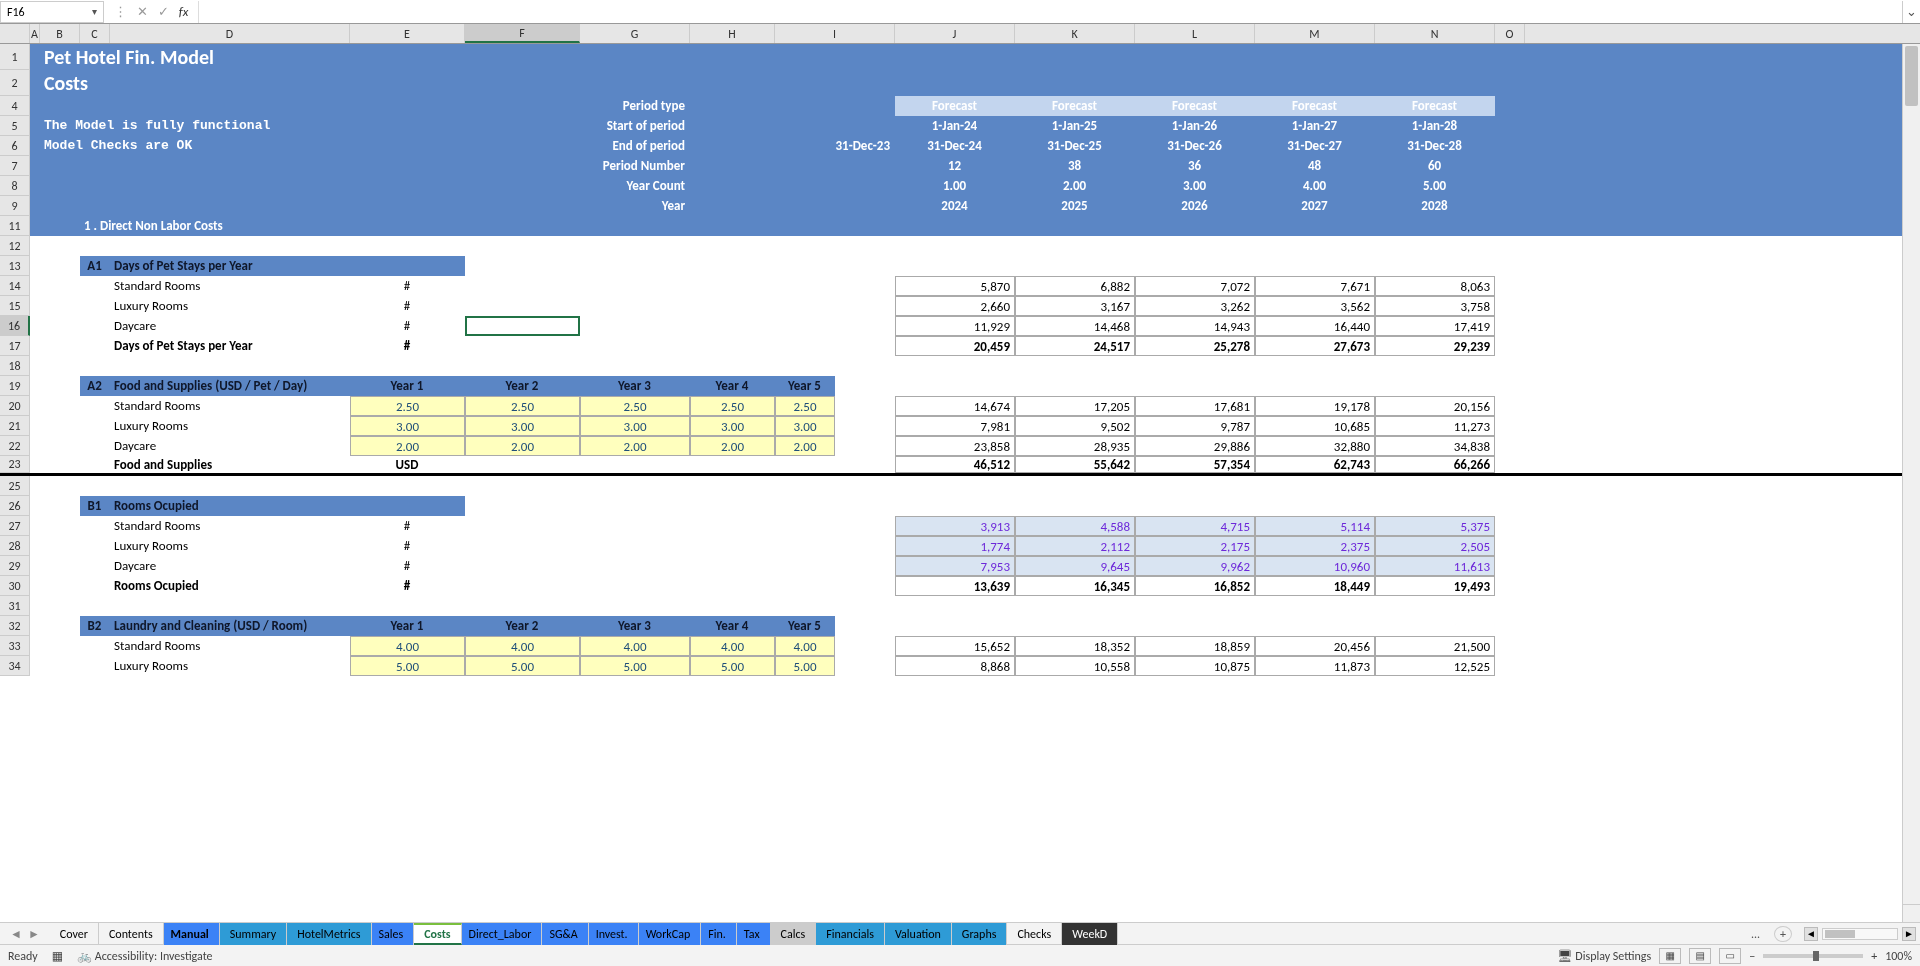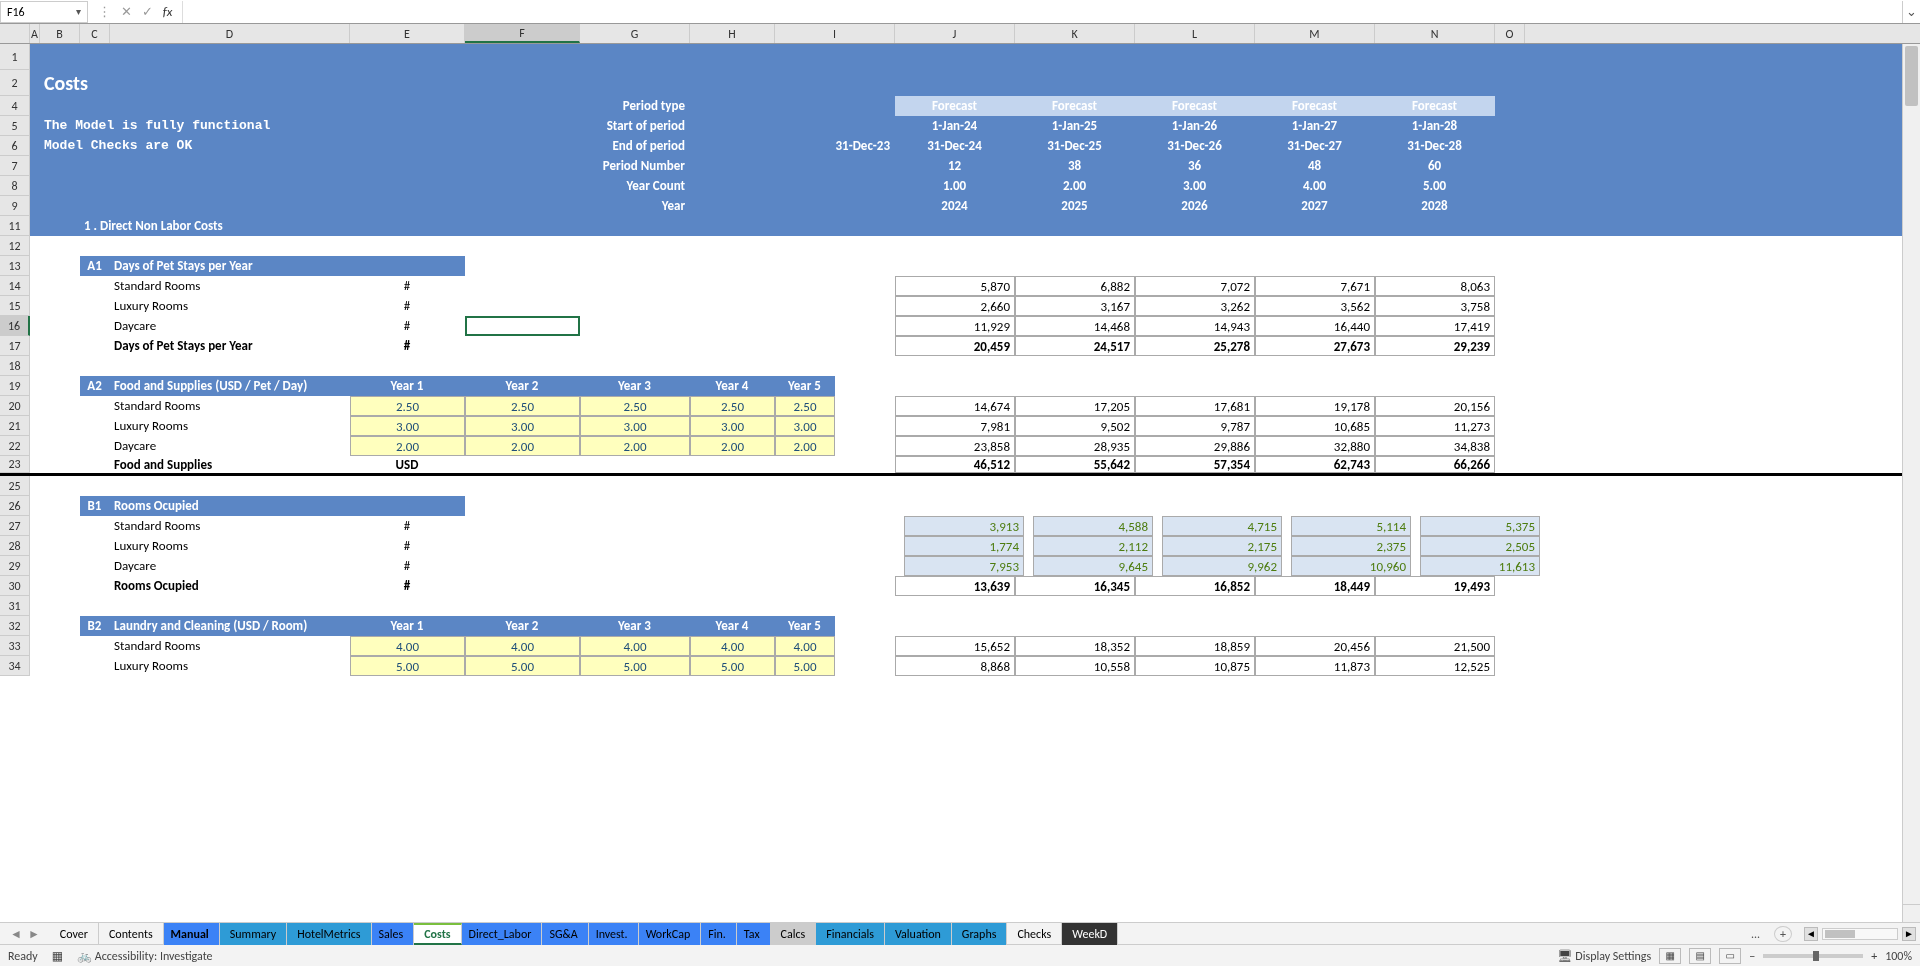--- a/index.html
+++ b/index.html
@@ -1,20 +1,20 @@
 <!DOCTYPE html>
 <html><head>
 <meta charset="utf-8">
 <style>
 * { margin: 0; padding: 0; box-sizing: border-box; }
 html, body { width: 100%; height: 100%; font-family: Calibri, Arial, sans-serif; font-size: 13px; color: #000; overflow: hidden; background: #fff; }
 
 
 .formula-bar { height: 24px; display: flex; align-items: center; border-bottom: 1px solid #999; background: #fff; }
-.name-box { width: 88px; height: 22px; border: 1px solid #ccc; display: flex; align-items: center; padding: 0 6px; font-size: 12px; justify-content: space-between; }
+.name-box { width: 104px; height: 22px; border: 1px solid #ccc; display: flex; align-items: center; padding: 0 6px; font-size: 12px; justify-content: space-between; }
 .name-box .caret { color: #555; font-size: 10px; }
 .fb-icons { display: flex; align-items: center; gap: 10px; padding: 0 10px; color: #999; }
 .fb-icons span { cursor: default; }
 .fb-icon-on { color: #333; }
 .fb-input { flex: 1; height: 22px; border-left: 1px solid #ddd; padding-left: 6px; display: flex; align-items: center; }
 .fb-drop { width: 18px; text-align: center; color: #555; border-left: 1px solid #ccc; height: 22px; display:flex; align-items:center; justify-content:center; }
 
 
 .col-headers { height: 20px; display: flex; background: #e6e6e6; border-bottom: 1px solid #999; }
 .sel-all { width: 30px; border-right: 1px solid #ccc; background: #e6e6e6; }
@@ -38,23 +38,23 @@
 .bold { font-weight:bold; }
 
 
 .hdr-bg { background:#5b86c5; color:#fff; }
 .hdr-bg .c { color:#fff; }
 .title1 { font-size:20px; font-weight:bold; }
 .title2 { font-size:20px; font-weight:bold; }
 .subtitle { font-weight:bold;font-family:Liberation Mono, monospace; }
 .forecast-cell { background:#c3d5ee; color:#c00000; font-weight:bold; text-align:center; justify-content:center; }
 .section-hdr { background:#5b86c5; color:#fff; font-weight:bold;gap:40px; }
-.sub-hdr { background:#5b86c5; color:#ffffff; font-weight:bold; }
+.sub-hdr { background:#5b86c5; color:#0f172a; font-weight:bold; }
 .value-cell { border:1px solid #aaa; background:#fff; }
-.value-cell-blue { border:1px solid #aaa; background:#d9e4f2; color:#4d7c0f;margin-left:9px; }
+.value-cell-blue { border:1px solid #aaa; background:#d9e4f2; color:#6d28d9; }
 .value-cell-b { border:1px solid #aaa; background:#fff; font-weight:bold;text-align:center; }
 .yellow-cell { background:#ffffbe; color:#1f4e79; border:1px solid #aaa; justify-content:center; }
 .active-cell { border:2px solid #217346 !important; position:relative; z-index:5; }
 
 
 .tab-bar { height:22px; display:flex; align-items:center; background:#f3f3f3; border-top:1px solid #ccc; font-size:12px; }
 .tab-nav { display:flex; gap:6px; padding:0 10px; color:#888; }
 .tab-nav span { cursor:default; }
 .tabs { display:flex; flex:1; overflow:hidden; }
 .tab { padding: 2px 10px; border-right:1px solid #ccc; display:flex; align-items:center; cursor:default; white-space:nowrap; }
@@ -134,20 +134,21 @@
   <div class="ch w-O">O</div>
 </div>
 
 <div class="grid-area">
   <div class="grid-body">
 
     <div class="row row-tall hdr-bg">
       <div class="rh">1</div>
       <div class="cells">
         <div class="c w-A"></div>
+        <div class="c title1" style="width:1430px">Pet Hotel Fin. Model</div>
       </div>
     </div>
 
     <div class="row row-tall hdr-bg">
       <div class="rh">2</div>
       <div class="cells">
         <div class="c w-A"></div>
         <div class="c title2" style="width:1430px">Costs</div>
       </div>
     </div>

